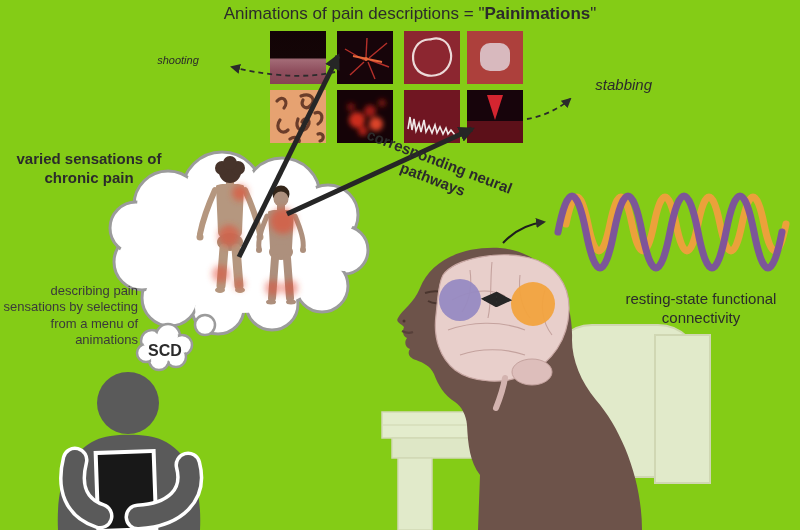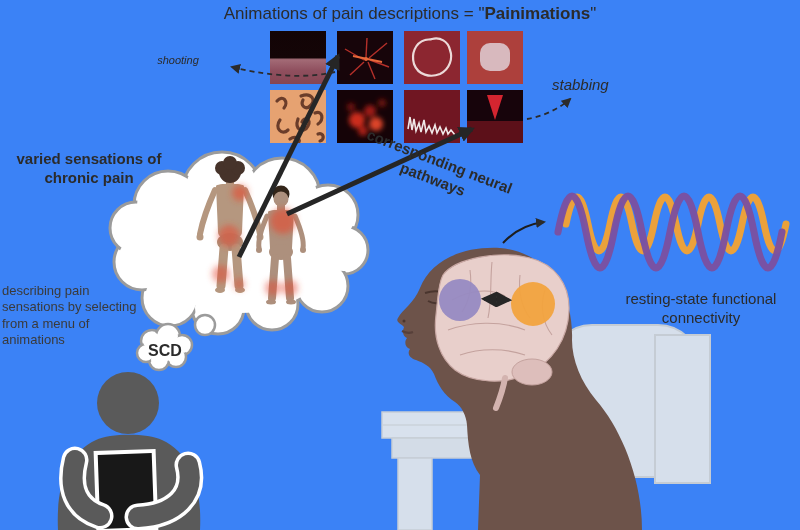--- a/index.html
+++ b/index.html
@@ -1,27 +1,27 @@
 <!DOCTYPE html>
 <html><head>
 <meta charset="utf-8">
 <style>
   html,body{margin:0;padding:0;background:#fff;}
-  #canvas{position:relative;width:800px;height:530px;background:#3b82f6;overflow:hidden;
+  #canvas{position:relative;width:800px;height:530px;background:#84cc16;overflow:hidden;
           font-family:"Liberation Sans","DejaVu Sans",sans-serif;color:#2b2b2b;}
   .abs{position:absolute;}
   .txt{line-height:1.25;}
   #title{left:20px;top:3px;width:780px;text-align:center;font-size:17px;color:#2b2b2b;}
   #title b{font-weight:bold;}
   .tile{position:absolute;width:56px;height:53px;overflow:hidden;}
   .tile svg{display:block;}
   #lbl-shooting{left:128px;top:54px;width:100px;font-style:italic;font-size:11px;text-align:center;}
-  #lbl-stabbing{left:552px;top:76px;width:100px;font-style:italic;font-size:15px;}
+  #lbl-stabbing{left:552px;top:76px;width:100px;font-style:italic;font-size:15px;text-align:right;}
   #lbl-varied{left:8px;top:150px;width:162px;font-weight:bold;font-size:15px;text-align:center;}
-  #lbl-describing{left:2px;top:283px;width:136px;font-size:13px;text-align:left;color:#3a3a3a;}
+  #lbl-describing{left:2px;top:283px;width:136px;font-size:13px;text-align:right;color:#3a3a3a;}
   #lbl-scd{left:138px;top:341px;width:54px;font-weight:bold;font-size:16px;text-align:center;z-index:6;}
   #lbl-neural{left:352px;top:152px;width:168px;font-weight:bold;font-size:15px;text-align:center;
               transform:rotate(21deg);transform-origin:50% 50%;}
   #lbl-resting{left:606px;top:262px;width:190px;font-size:15px;text-align:center;margin-top:28px;}
   #artwork{left:0;top:0;z-index:5;pointer-events:none;}
   .txt{z-index:8;}
 </style>
 </head>
 <body>
 

